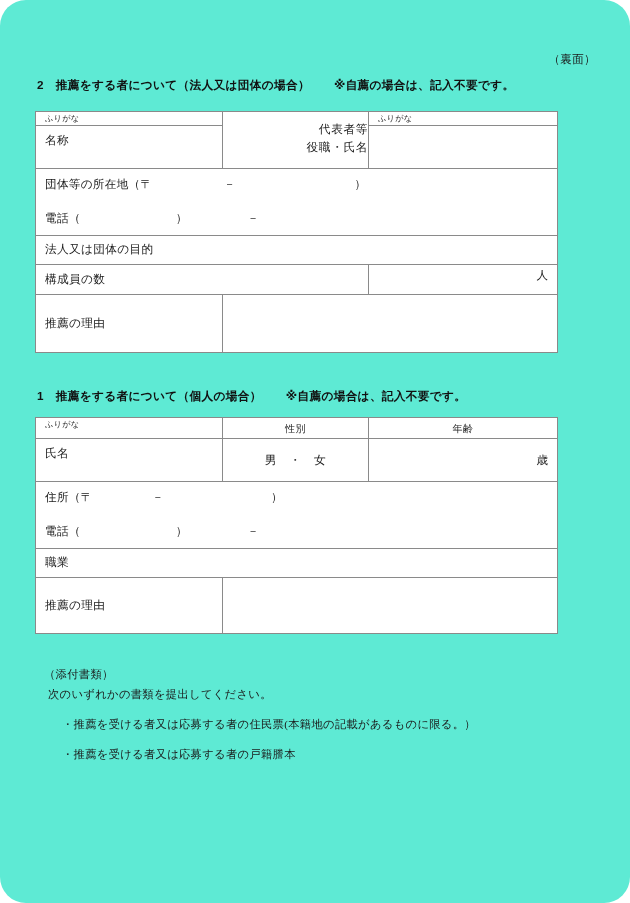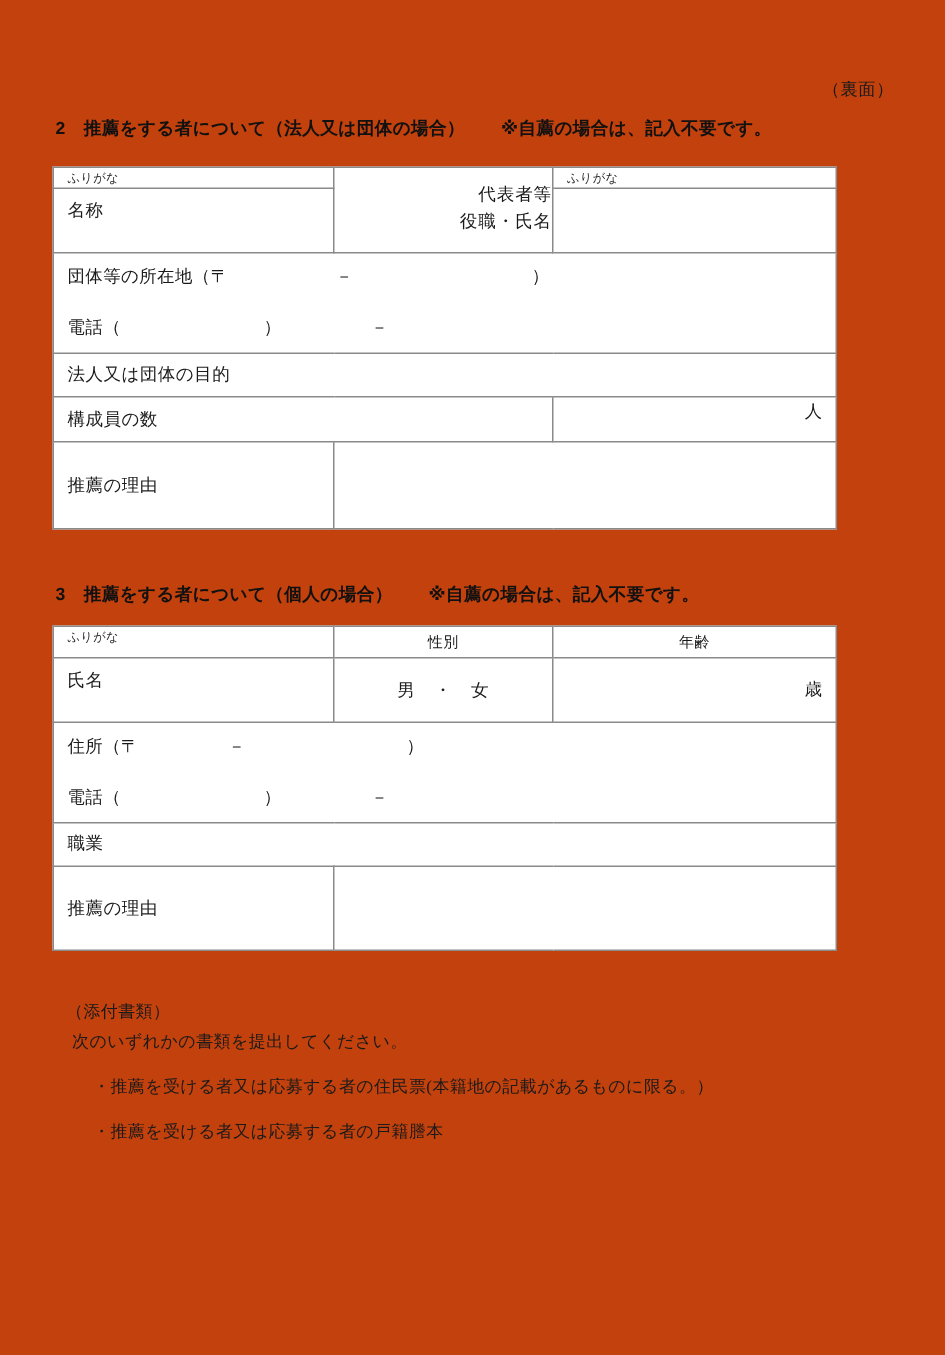--- a/index.html
+++ b/index.html
@@ -11,21 +11,22 @@
     width: 630px;
     height: 903px;
     position: relative;
     font-family: "Liberation Serif", "DejaVu Serif", serif;
     color: #1a1a1a;
     overflow: hidden;
   }
   .page {
     position: absolute;
     inset: 0;
-    background: #c2410c;
+    background: #5eead4;
+    border-radius: 26px;
   }
 
   
   .back-label {
     position: absolute;
     top: 52px;
     right: 34px;
     font-size: 11.5px;
     letter-spacing: 0.4px;
     color: #1a1a1a;
@@ -246,21 +247,21 @@
       </tr>
       <tr class="row-reason">
         <td>
           <div class="reason-inner">推薦の理由</div>
         </td>
         <td colspan="2"></td>
       </tr>
     </tbody>
   </table>
 
-  <div class="section-heading" id="heading-3">3　推薦をする者について（個人の場合）　　※自薦の場合は、記入不要です。</div>
+  <div class="section-heading" id="heading-3">1　推薦をする者について（個人の場合）　　※自薦の場合は、記入不要です。</div>
 
   <table class="form-table" id="table-individual">
     <colgroup>
       <col style="width:187px">
       <col style="width:146px">
       <col style="width:189px">
     </colgroup>
     <tbody>
       <tr>
         <td class="furigana-cell">

